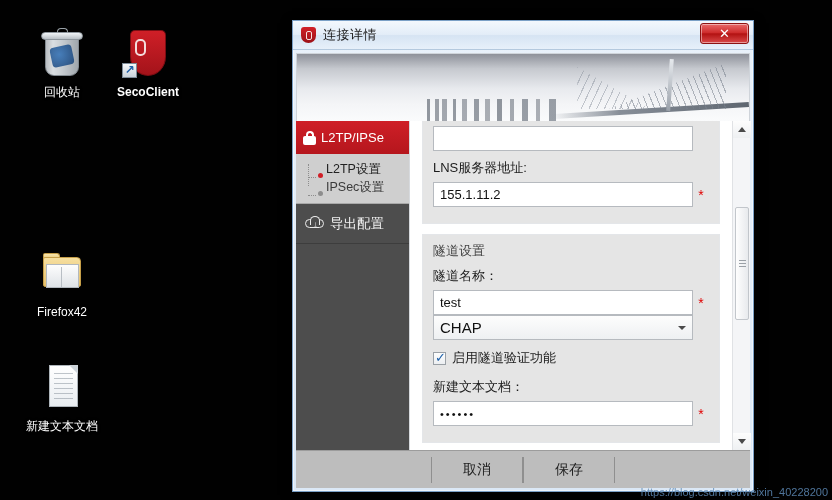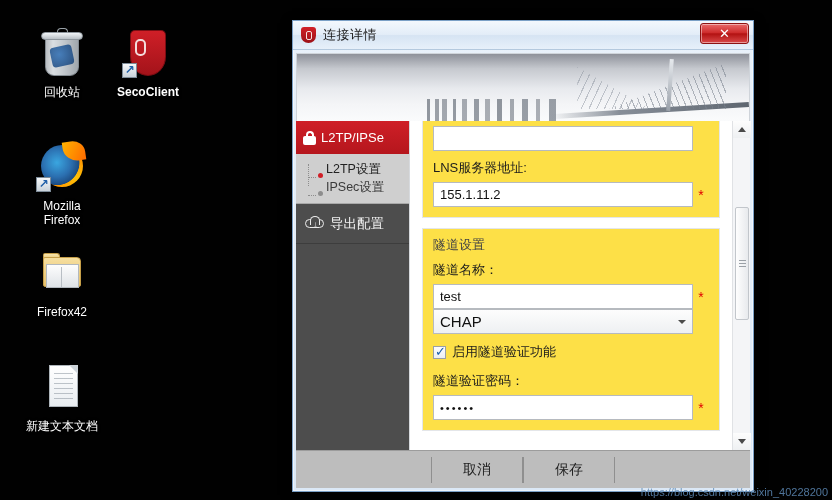--- a/index.html
+++ b/index.html
@@ -330,22 +330,22 @@
     position: relative;
   }
   .formscroll {
     flex: 1 1 auto;
     padding: 0 12px 8px 12px;
     overflow: hidden;
     min-width: 0;
   }
   .group {
     border: 1px solid #e4e6e9;
-    background: #fde047;
-    padding: 7px 10px 10px 10px;
+    background: #e5e5e5;
+    padding: 7px 10px 16px 10px;
     margin-bottom: 10px;
   }
   .group.first { margin-top: -20px; padding-top: 24px; }
   .group-title {
     font-size: 13px; color: #444; margin: 0 0 7px 0;
   }
   .field-label {
     font-size: 13px; color: #1c1c1c; margin: 2px 0 5px 0;
   }
   .input-row { display: flex; align-items: center; }
@@ -472,29 +472,20 @@
 
   <div class="desk-icon" style="left:100px; top:28px;font-weight:bold;">
     <span class="glyph">
       <span class="shield"></span>
       <span class="shield-lock"></span>
       <span class="shortcut-arrow"></span>
     </span>
     <span class="label">SecoClient</span>
   </div>
 
-  <div class="desk-icon" style="left:14px; top:142px;">
-    <span class="glyph">
-      <span class="ff-globe"></span>
-      <span class="ff-tail"></span>
-      <span class="shortcut-arrow"></span>
-    </span>
-    <span class="label">Mozilla
-Firefox</span>
-  </div>
 
   <div class="desk-icon" style="left:14px; top:248px;">
     <span class="glyph">
       <span class="folder-tab"></span>
       <span class="folder-back"></span>
       <span class="folder-front"></span>
     </span>
     <span class="label">Firefox42</span>
   </div>
 
@@ -585,21 +576,21 @@
                 <span class="arrow"></span>
               </div>
               <span class="req" style="visibility:hidden">*</span>
             </div>
 
             <div class="chk-row">
               <span class="chkbox checked"></span>
               <span class="chk-label">启用隧道验证功能</span>
             </div>
 
-            <div class="field-label" style="margin-top:11px;">隧道验证密码：</div>
+            <div class="field-label" style="margin-top:11px;">新建文本文档：</div>
             <div class="input-row">
               <input class="txt pw" value="••••••" style="">
               <span class="req">*</span>
             </div>
           </div>
 
         </div>
 
         <div class="vscroll">
           <div class="sb-btn sb-up">

